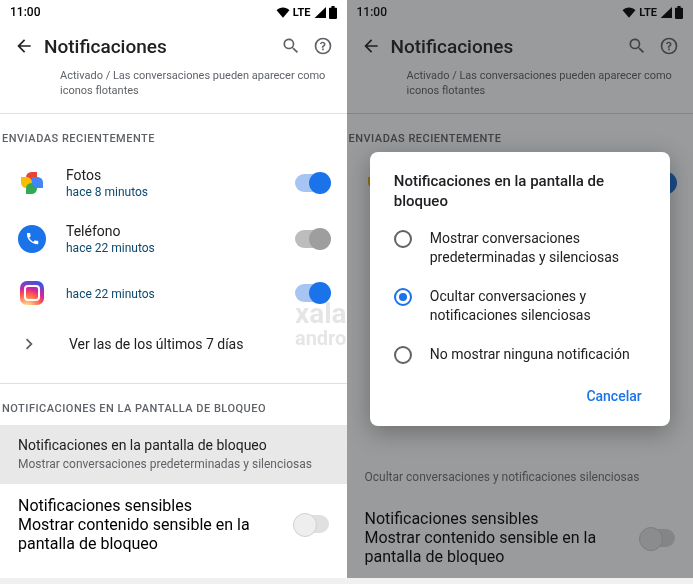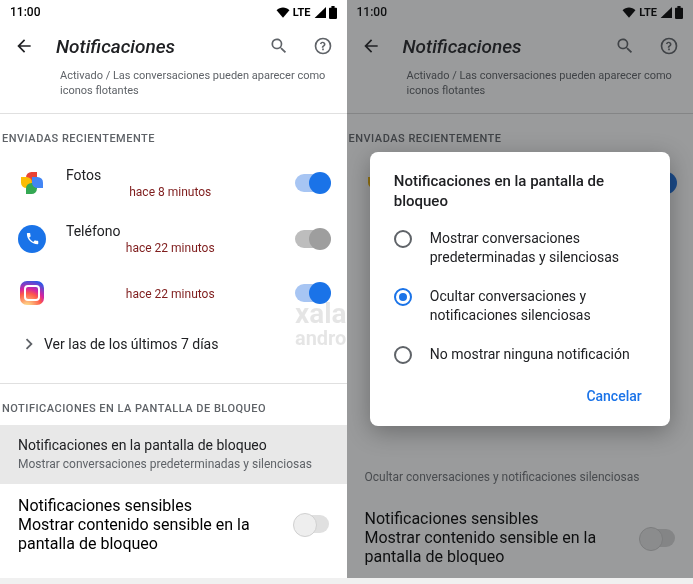--- a/index.html
+++ b/index.html
@@ -2,40 +2,40 @@
 <html><head>
   <meta charset="utf-8">
   <style>
     * {margin:0;padding:0;box-sizing:border-box;-webkit-font-smoothing:antialiased;}
     body {display:flex;font-family:Roboto,Arial,sans-serif;background:#f0f0f0;width:693px;height:584px;overflow:hidden;}
     
     .screen {width:346.5px;height:578px;background:#fff;position:relative;overflow:hidden;display:flex;flex-direction:column;}
     .statusbar {display:flex;justify-content:space-between;align-items:center;height:24px;padding:0 10px;font-size:12px;font-weight:500;color:#000;}
     .statusbar .right {display:flex;align-items:center;gap:3px;font-size:11px;font-weight:700;}
     .statusbar svg{display:block;}
-    .appbar {display:flex;align-items:flex-end;padding:10px 12px;gap:20px;font-style:italic;}
+    .appbar {display:flex;align-items:flex-end;padding:10px 12px;gap:8px;}
     .appbar .title {font-size:19px;font-weight:500;color:#202124;flex:1;}
     .appbar .iconbtn{width:24px;height:24px;display:flex;align-items:center;justify-content:center;color:#5f6368;}
     .appbar .iconbtn.dark{color:#202124;}
     .subtext {font-size:11px;color:#5f6368;padding:0 16px 0 60px;line-height:1.4;}
     .divider {height:1px;background:#e0e0e0;margin-top:14px;}
     .section-title {font-size:11px;font-weight:500;letter-spacing:.5px;color:#5f6368;padding:18px 2px 10px;}
     .list-item {display:flex;align-items:center;padding:12px 18px;gap:20px;}
     .list-item .icon-slot{width:28px;height:28px;display:flex;align-items:center;justify-content:center;border-radius:50%;}
     .list-item .texts{flex:1;min-width:0;}
     .list-item .primary{font-size:14px;color:#202124;}
-    .list-item .secondary{font-size:12px;color:#7f1d1d;margin-top:2px;text-align:center;}
+    .list-item .secondary{font-size:12px;color:#0c4a6e;margin-top:2px;}
     .toggle{width:34px;height:18px;border-radius:10px;position:relative;}
     .toggle.on{background:#a7c5f3;}
     .toggle.on::after{content:"";position:absolute;right:-2px;top:-2px;width:22px;height:22px;border-radius:50%;background:#1a73e8;}
     .toggle.off{background:#bdbdbd;}
     .toggle.off::after{content:"";position:absolute;right:-2px;top:-2px;width:22px;height:22px;border-radius:50%;background:#9e9e9e;}
     .toggle.disabled{background:#e0e0e0;}
     .toggle.disabled::after{content:"";position:absolute;left:-2px;top:-2px;width:22px;height:22px;border-radius:50%;background:#eeeeee;border:1px solid #d0d0d0;}
-    .chev-row{display:flex;align-items:center;gap:4px;padding:14px 18px;}
+    .chev-row{display:flex;align-items:center;gap:29px;padding:14px 18px;}
     .chev-row .primary{font-size:14px;color:#202124;}
     .setting-block{padding:12px 18px;}
     .setting-block.highlight{background:#e8e8e8;}
     .setting-block .primary{font-size:14px;color:#202124;}
     .setting-block .secondary{font-size:12px;color:#5f6368;margin-top:3px;line-height:1.35;}
     .setting-row{display:flex;align-items:center;padding:12px 18px;gap:12px;}
     .setting-row .texts{flex:1;}
     
     .photos-icon{position:relative;width:22px;height:22px;}
     .photos-icon span{position:absolute;width:11px;height:11px;border-radius:50% 0;}

